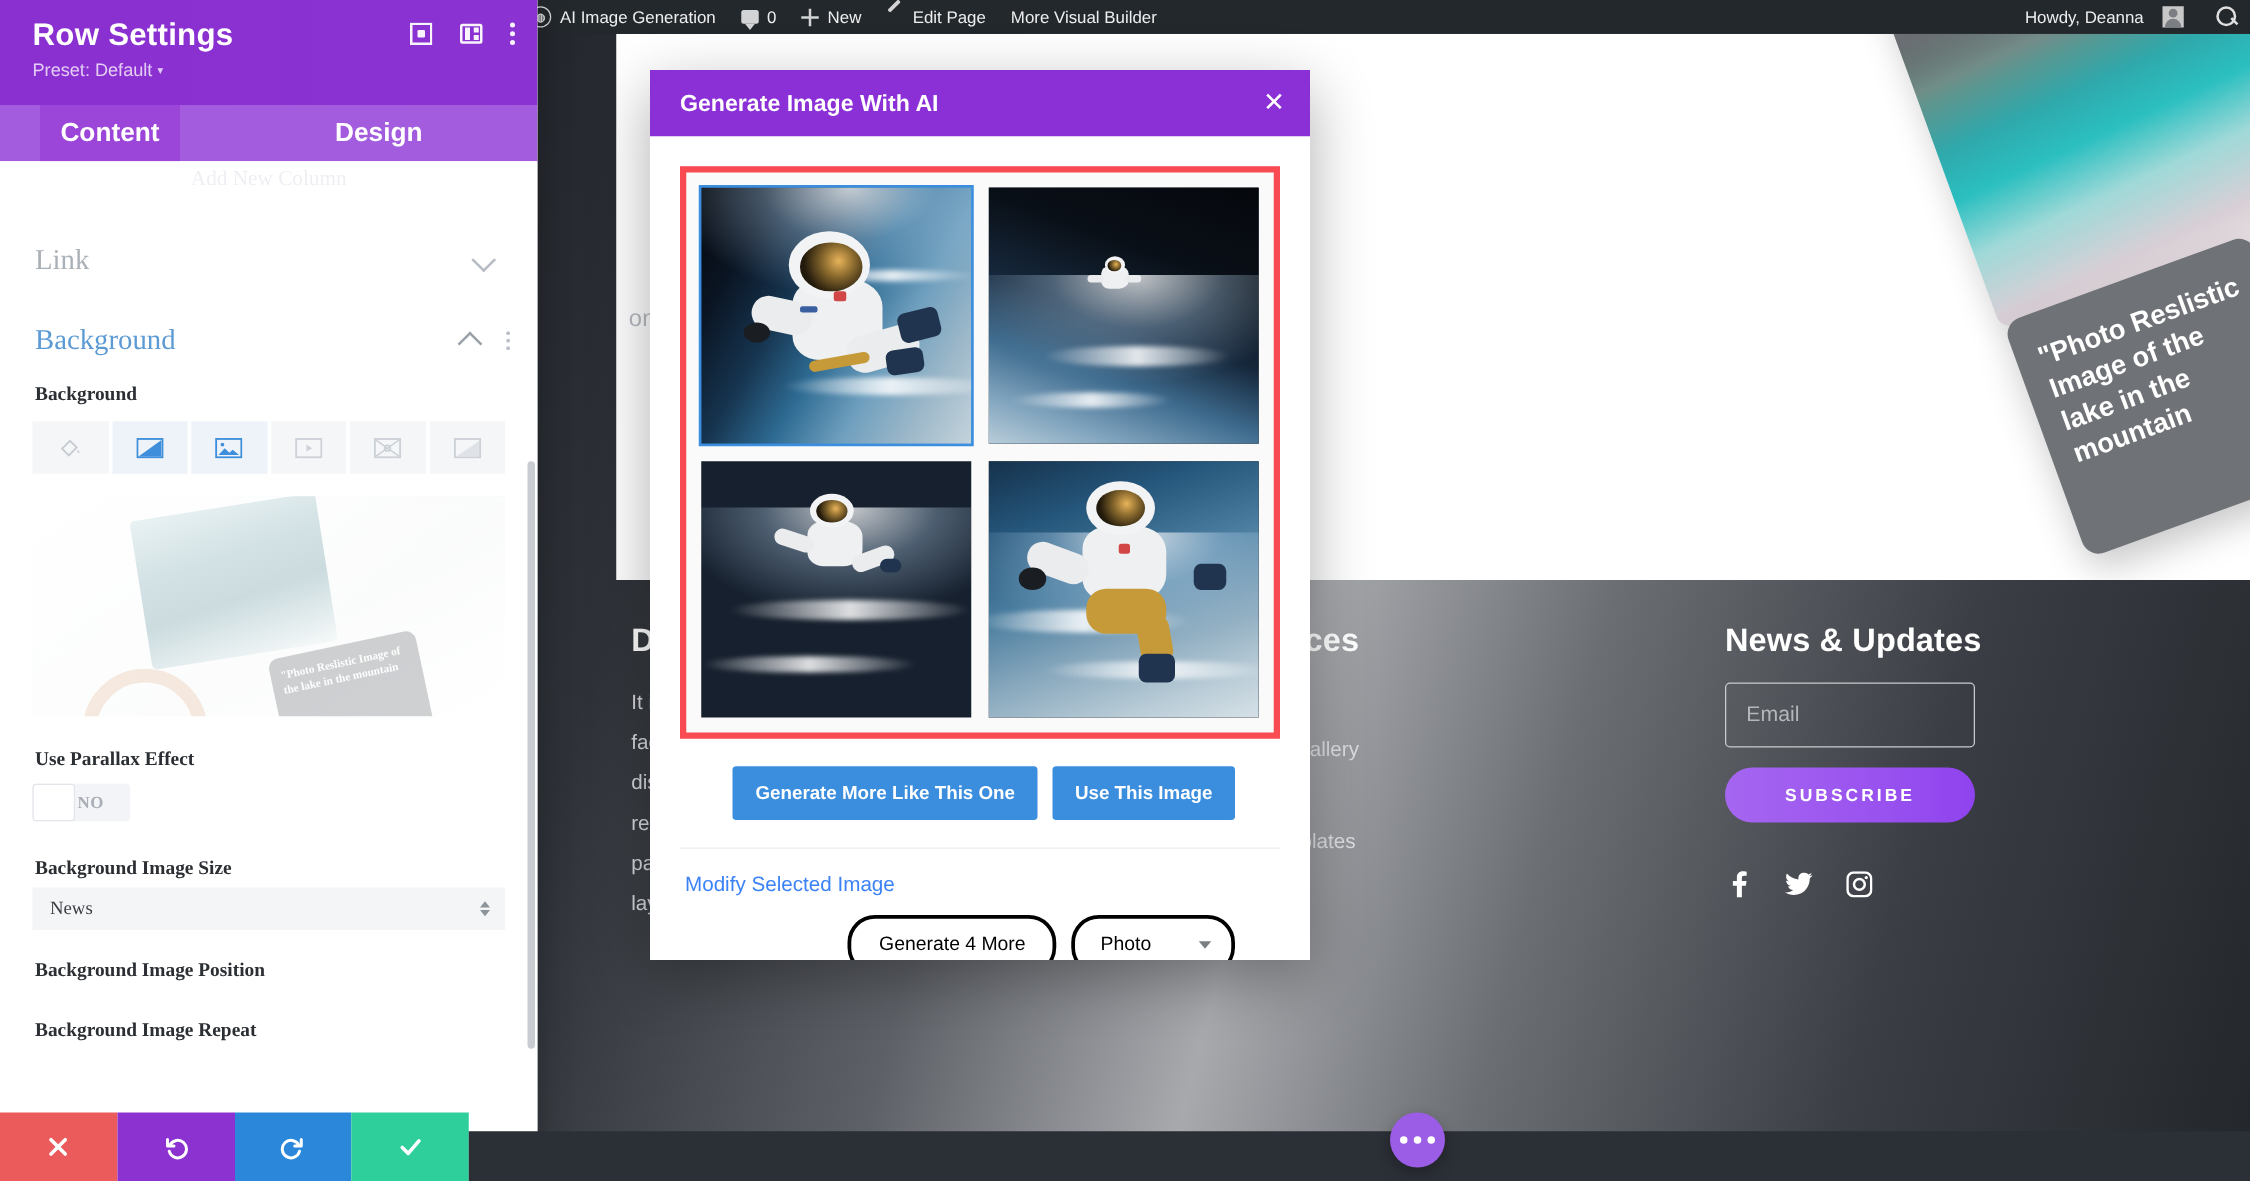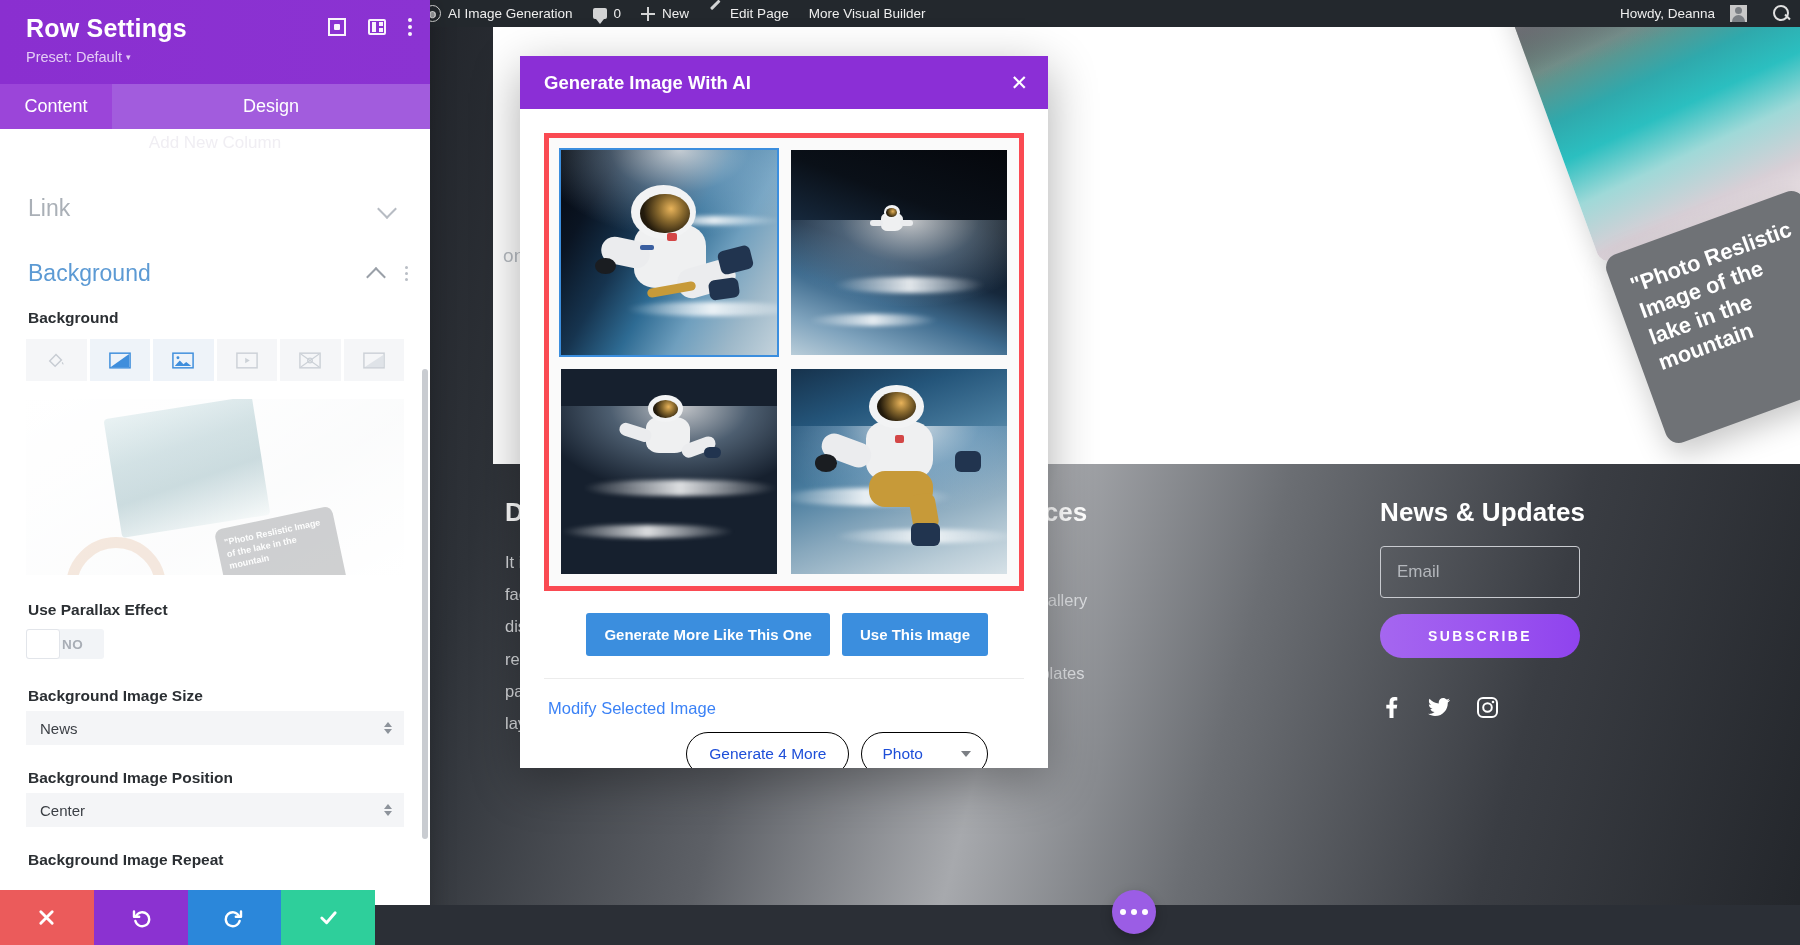--- a/index.html
+++ b/index.html
@@ -32,26 +32,26 @@
   .ic-focus::after{content:"";position:absolute;left:6px;top:6px;width:6px;height:6px;background:#fff;border-radius:1px;}
   .ic-panel { width:18px;height:16px;border:2px solid #fff;border-radius:2px;position:relative;}
   .ic-panel::after{content:"";position:absolute;left:2px;top:1px;width:4px;height:10px;background:#fff;}
   .ic-panel::before{content:"";position:absolute;left:9px;top:1px;width:4px;height:4px;background:#fff;box-shadow:0 6px 0 #fff;}
   .ic-dots { width:4px; height:18px; position:relative; }
   .ic-dots span{position:absolute;left:0;width:4px;height:4px;border-radius:50%;background:#fff;}
   .ic-dots span:nth-child(1){top:0}.ic-dots span:nth-child(2){top:7px}.ic-dots span:nth-child(3){top:14px}
 
   .sb-tabs { display:flex; height:45px; background:#a25cdd; }
   .sb-tab { flex:1; display:flex; align-items:center; justify-content:center;
-            color:#fff; font-size:18px; font-weight:400; cursor:pointer; }
+            color:#fff; font-size:21px; font-weight:700; cursor:pointer;margin-left:32px; }
   .sb-tab.active { background:#9b45d9; }
   .sb-tab:nth-child(1){ flex:0 0 112px; }
 
   .sb-body { position:absolute; top:129px; left:0; right:0; bottom:0;
-             background:#fff; overflow:hidden; }
+             background:#fff; overflow:hidden;font-family:Liberation Serif, serif; }
   .sb-ghost { text-align:center; color:#f0eef3; font-size:17px; padding-top:4px; }
   .sb-section-link {
     display:flex; align-items:center; justify-content:space-between;
     padding: 42px 28px 0 28px;
   }
   .sb-section-link .ttl { font-size:23px; color:#aab0b7; font-weight:400; }
   .chev { width:14px;height:14px;border-right:2px solid #b7bcc3;border-bottom:2px solid #b7bcc3;
           transform: rotate(45deg); margin-right:8px; }
   .chev.up { transform: rotate(-135deg); margin-top:6px; border-color:#9aa0a8; }
   .sb-section-bg { display:flex; align-items:center; justify-content:space-between;
@@ -239,22 +239,22 @@
 
   .modal-btns { display:flex; justify-content:flex-end; gap:12px; margin-top:22px; padding-right:36px;}
   .btn-blue {
     background:#3b8ede; color:#fff; border:0; border-radius:3px; cursor:pointer;
     font-size:15px; font-weight:700; padding: 13px 18px; font-family:"Liberation Sans", sans-serif;
   }
   .modal-divider { border-top:1px solid #ececec; margin: 22px 0 0 0; }
   .modify-label { font-size:16.5px; color:#3b82f6; padding: 20px 0 0 4px; }
   .modal-row2 { display:flex; justify-content:flex-end; gap:12px; margin-top:14px; padding-right:36px; padding-bottom:18px;}
   .pill {
-    border:1px solid #000000; background:#fff; border-radius:22px; cursor:pointer;
-    font-size:15.5px; color:#1d4ed8; padding: 12px 22px; font-family:"Liberation Sans", sans-serif;
+    border:3px solid #000000; background:#fff; border-radius:22px; cursor:pointer;
+    font-size:15.5px; color:#000000; padding: 12px 22px; font-family:"Liberation Sans", sans-serif;
   }
   .pill-select { display:flex; align-items:center; gap:38px; padding: 12px 16px 12px 20px; }
   .pill-select .cv { width:0;height:0;border-left:5px solid transparent;border-right:5px solid transparent;border-top:6px solid #7b7f84;}
 
   
   .fab {
     position:absolute; left:1112px; top:890px; width:44px; height:44px; border-radius:50%;
     background:#9b5de5; z-index:55; display:flex; align-items:center; justify-content:center; gap:5px;
     cursor:pointer; box-shadow: 0 4px 12px rgba(0,0,0,.25);
   }
@@ -572,27 +572,20 @@
       <div class="sel-label">Background Image Size</div>
       <div class="sel-box">
         <span class="val">News</span>
         <span class="updown">
             <span class="a"></span>
             <span class="b"></span>
           </span>
       </div>
 
       <div class="sel-label">Background Image Position</div>
-      <div class="sel-box">
-        <span class="val">Center</span>
-        <span class="updown">
-            <span class="a"></span>
-            <span class="b"></span>
-          </span>
-      </div>
 
       <div class="sel-label">Background Image Repeat</div>
 
       <div class="sb-scrollbar"></div>
     </div>
 
     <div class="sb-actions">
       <div class="sb-act red">
         <svg width="19" height="19" viewBox="0 0 20 20">
             <path d="M4 4l12 12M16 4L4 16" stroke="#fff" stroke-width="3" stroke-linecap="round"></path>

